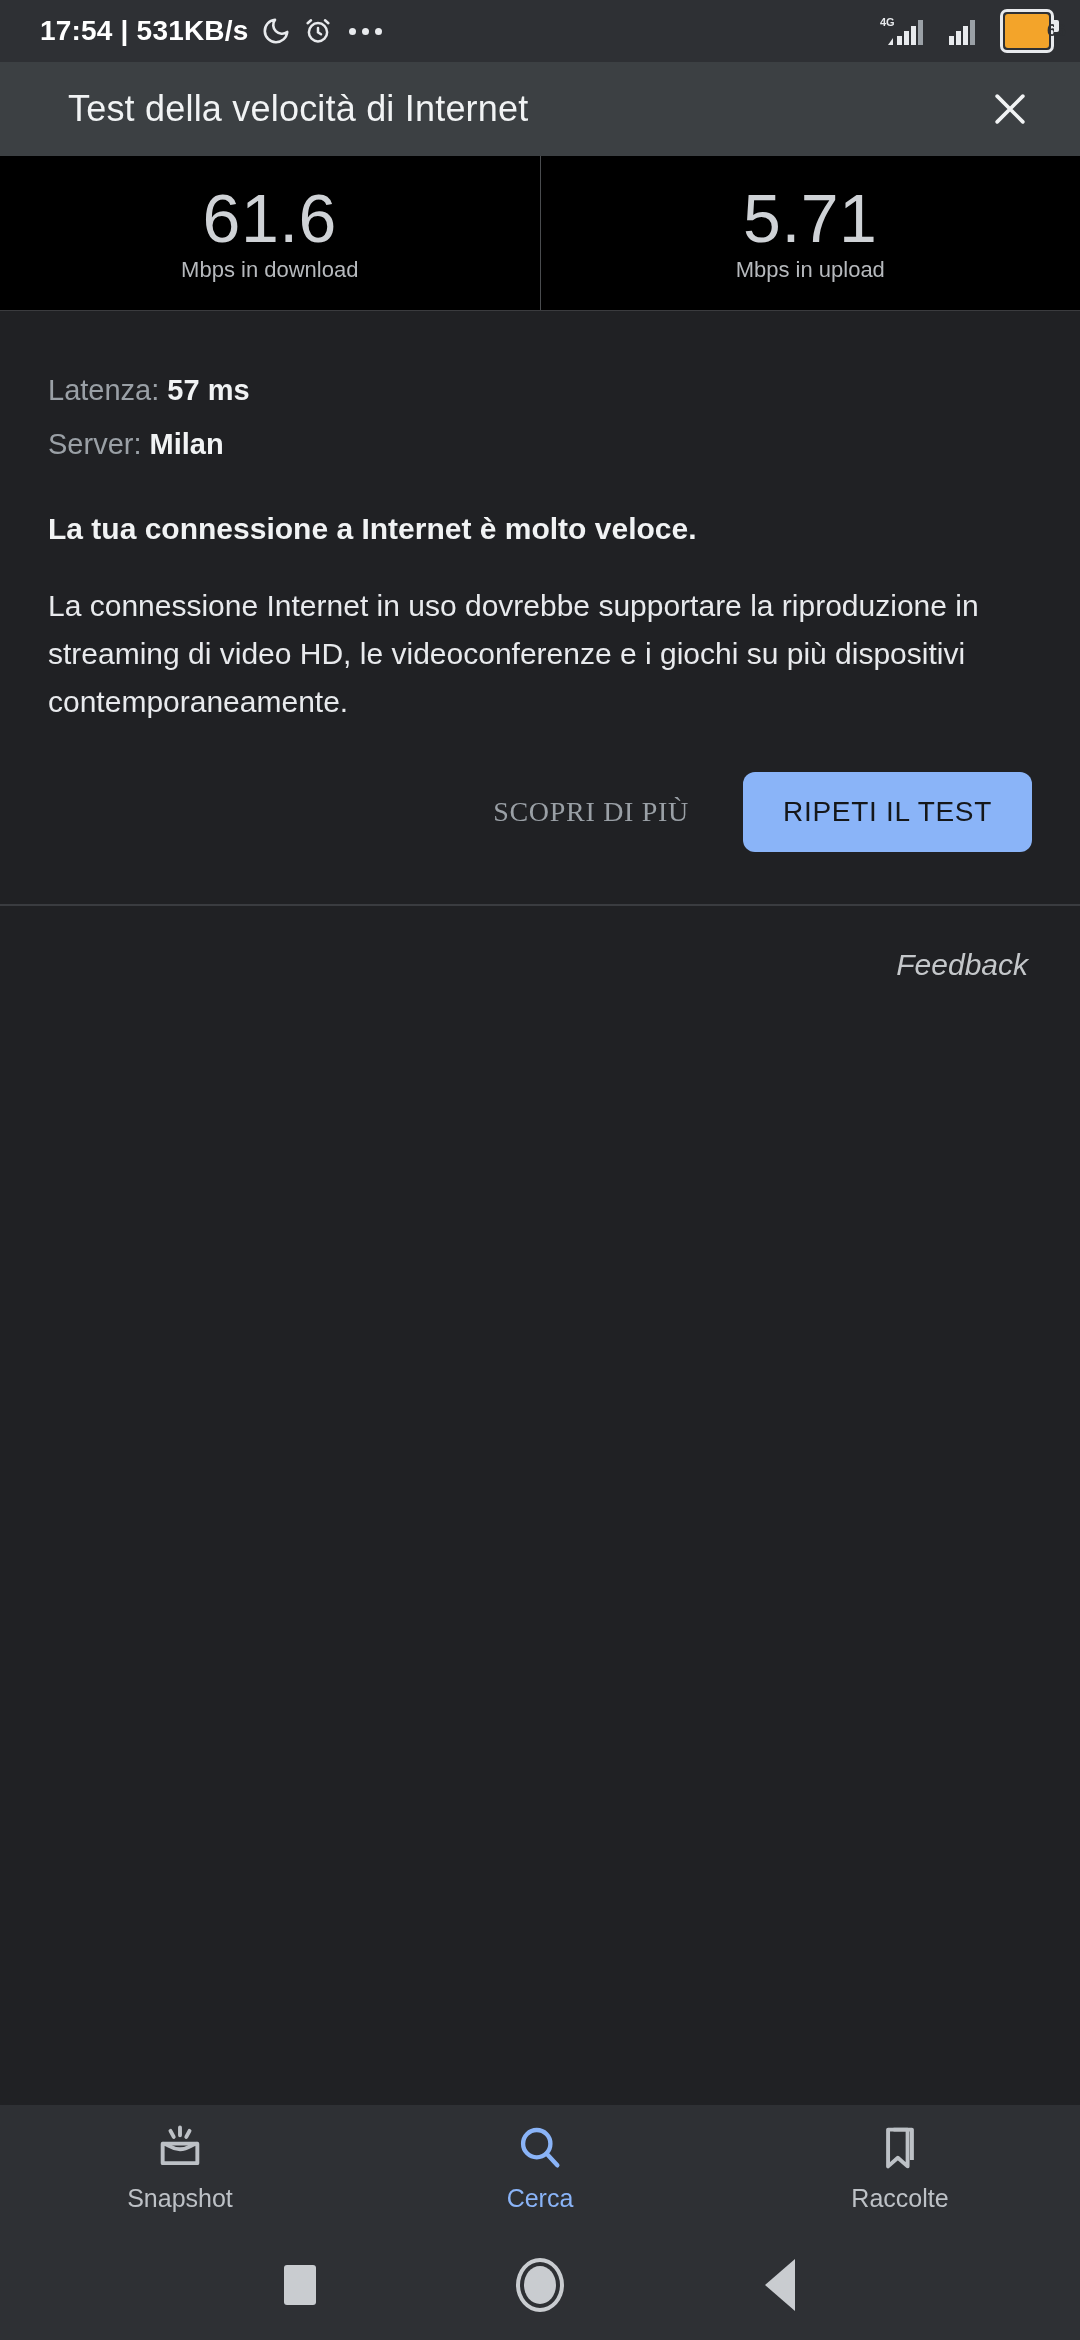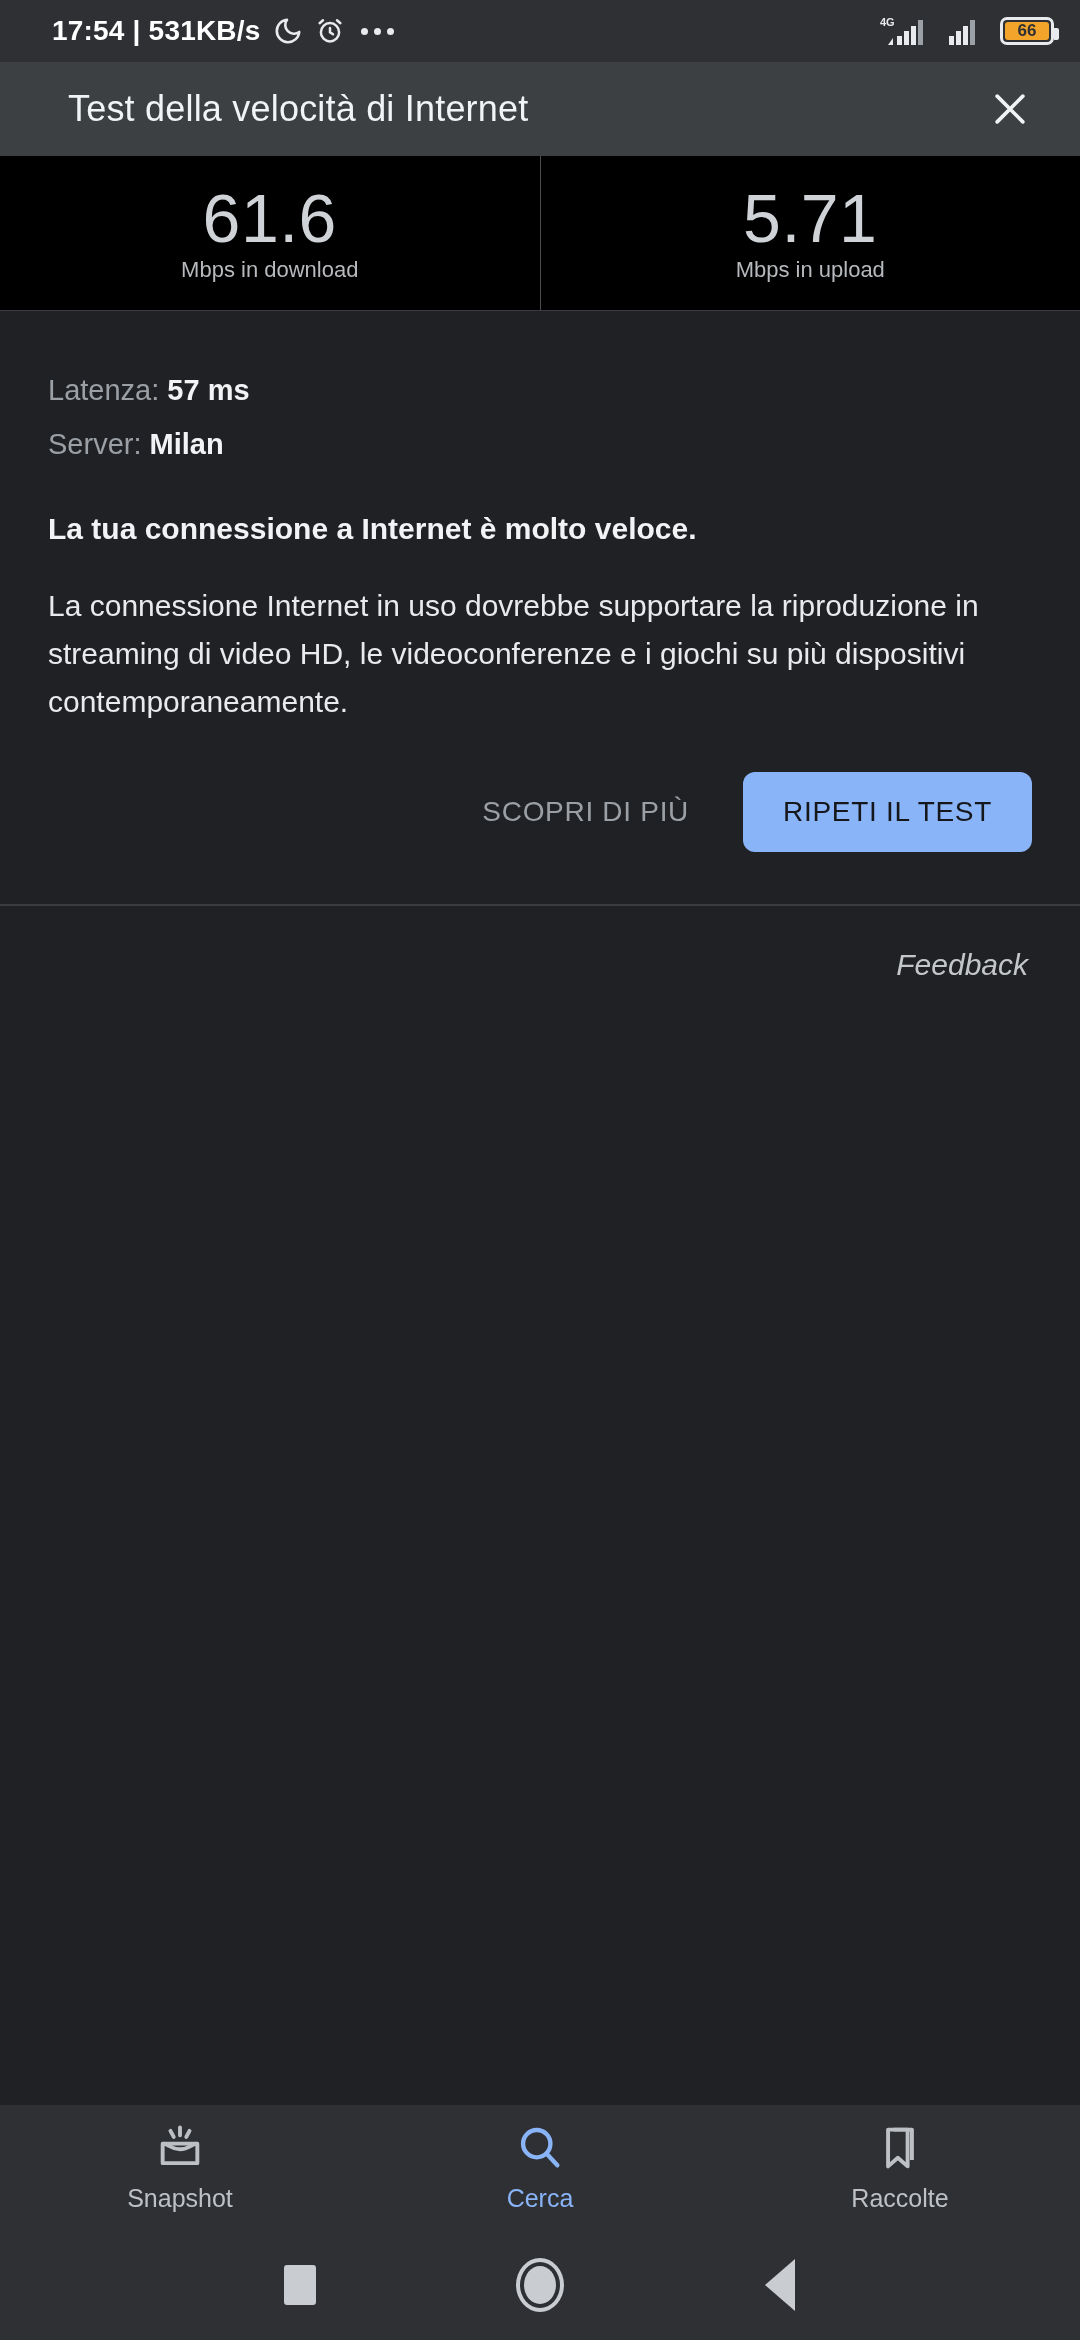--- a/index.html
+++ b/index.html
@@ -13,29 +13,29 @@
 
   
   .statusbar{
     height:62px; flex:0 0 62px;
     background:#2e3034;
     display:flex; align-items:center;
     padding:0 26px 0 40px;
     color:#ffffff;
   }
   .sb-left{ display:flex; align-items:center; gap:12px; flex:1; }
-  .sb-clock{ font-size:28px; font-weight:700; letter-spacing:.2px; white-space:nowrap;margin-left:12px; }
+  .sb-clock{ font-size:28px; font-weight:700; letter-spacing:.2px; white-space:nowrap; }
   .sb-right{ display:flex; align-items:center; gap:20px; }
   .sb-ico{ display:flex; align-items:center; }
   .dots3{ display:flex; gap:6px; margin-left:4px; }
   .dots3 i{ width:7px; height:7px; border-radius:50%; background:#e8eaed; display:block; }
   .batt{
-    position:relative; width:54px; height:28px;
+    position:relative; width:54px; height:44px;
     border:3px solid #e8eaed; border-radius:7px;
-    display:flex; align-items:center; justify-content:center;
+    display:flex; align-items:center; padding-left:44px;
   }
   .batt::after{
     content:""; position:absolute; right:-8px; top:8px;
     width:5px; height:12px; background:#e8eaed; border-radius:0 2px 2px 0;
   }
   .batt-fill{
     position:absolute; left:2px; top:2px; bottom:2px; width:calc(100% - 4px);
     background:#f3a42a; border-radius:3px;
   }
   .batt-txt{ position:relative; font-size:17px; font-weight:700; color:#2e3034; }
@@ -88,21 +88,21 @@
   }
   .actions{
     margin-top:46px;
     display:flex; align-items:center; justify-content:flex-end; gap:28px;
     padding-bottom:52px;
   }
   .btn-text{
     background:none; border:none; cursor:pointer;
     color:#9aa0a6; font-size:28px; font-weight:500;
     letter-spacing:.7px; padding:20px 26px;
-    font-family:Liberation Sans, sans-serif;
+    font-family:Liberation Serif, serif;
   }
   .btn-filled{
     background:#8ab4f8; border:none; cursor:pointer;
     color:#15171a; font-size:28px; font-weight:500;
     letter-spacing:.7px; padding:24px 40px; border-radius:12px;
     font-family:inherit;
   }
   .divider{ height:2px; background:#3a3c40; }
 
   .feedback-zone{

